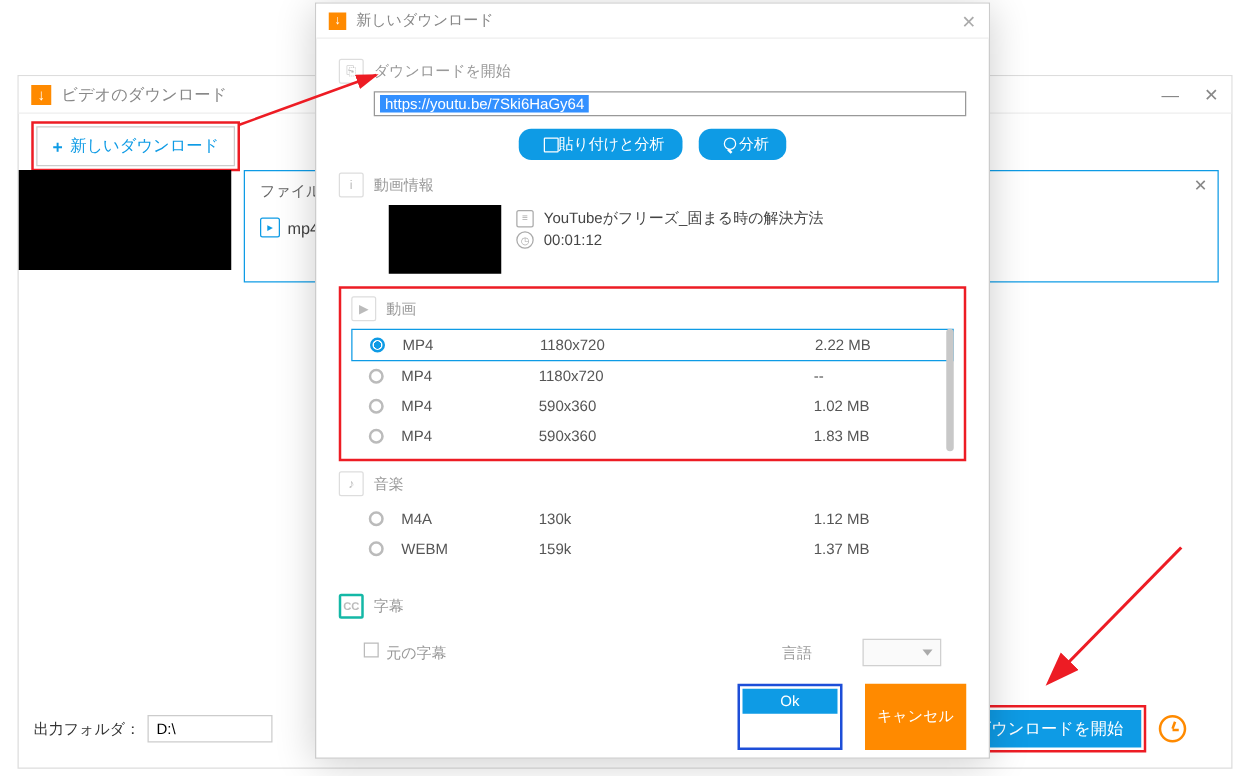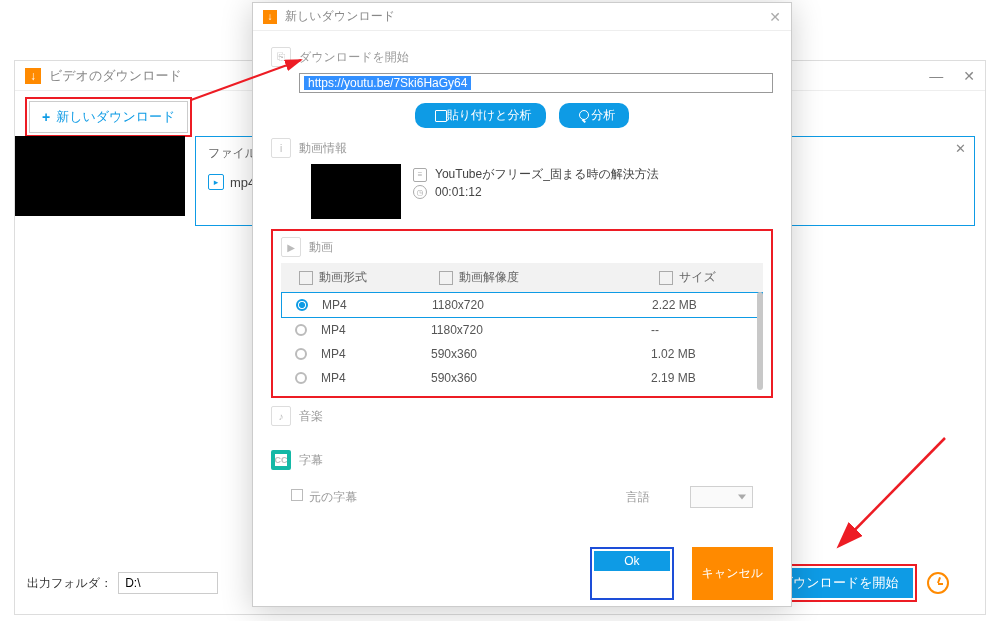--- a/index.html
+++ b/index.html
@@ -39,21 +39,21 @@
   .dialog { position: absolute; left: 252px; top: 2px; width: 540px; height: 605px; background: #fff; border: 1px solid #ccc; box-shadow: 0 4px 30px rgba(0,0,0,0.2); }
   .dialog-titlebar { height: 28px; display: flex; align-items: center; padding: 0 10px; background: #fff; border-bottom: 1px solid #eee; }
   .dialog-titlebar .app-icon { width: 14px; height: 14px; background: #ff8a00; display: inline-flex; align-items: center; justify-content: center; color: #fff; font-size: 10px; margin-right: 8px; }
   .dialog-titlebar .title { color: #888; font-size: 12px; }
   .dialog-titlebar .close { margin-left: auto; color: #aaa; font-size: 14px; cursor: pointer; }
 
   .dialog-body { padding: 8px 18px 0 18px; }
 
   .section-head { display: flex; align-items: center; gap: 8px; color: #999; font-size: 12px; margin: 8px 0 6px 0; }
   .section-head .sicon { width: 20px; height: 20px; display: inline-flex; align-items: center; justify-content: center; color: #bbb; border: 1px solid #ddd; border-radius: 2px; font-size: 10px; }
-  .section-head.cc .sicon { border: 4px solid #14b8a6; font-size: 9px; font-weight: bold; }
+  .section-head.cc .sicon { border: 2px solid #14b8a6; font-size: 9px; font-weight: bold; }
 
   .url-input { width: 100%; border: 1px solid #999; padding: 2px 4px; font-size: 12px; background: #fff; }
   .url-input .seltext { background: #3390ff; color: #fff; padding: 0 4px; }
 
   .btn-row { text-align: center; margin: 10px 0; }
   .pill-btn { background: #0e9be5; color: #fff; border: none; border-radius: 10px; padding: 4px 14px; font-size: 12px; display: inline-flex; align-items: center; gap: 6px; cursor: pointer; }
   .pill-btn + .pill-btn { margin-left: 10px; }
   .pill-btn .picon { display: inline-block; width: 12px; height: 12px; position: relative; }
   .pill-btn .picon.search::before { content: ""; position: absolute; width: 8px; height: 8px; border: 1.5px solid #fff; border-radius: 50%; }
   .pill-btn .picon.search::after { content: ""; position: absolute; width: 4px; height: 1.5px; background: #fff; transform: rotate(45deg); bottom: 0; right: -1px; }
@@ -188,34 +188,20 @@
       </div>
     </div>
 
     <div class="video-section-wrap">
       <div class="video-section-inner">
         <div class="section-head" style="margin-top:0;">
           <span class="sicon">▶</span>
           <span>動画</span>
         </div>
         <div class="format-table">
-          <div class="format-head">
-            <div class="col1">
-                <span class="hicon"></span>
-                <span>動画形式</span>
-              </div>
-            <div class="col2">
-                <span class="hicon"></span>
-                <span>動画解像度</span>
-              </div>
-            <div class="col3">
-                <span class="hicon"></span>
-                <span>サイズ</span>
-              </div>
-          </div>
           <div class="format-rows">
             <div class="format-row selected">
               <div class="rcol1">
                   <span class="radio checked"></span>
                   <span>MP4</span>
                 </div>
               <div class="rcol2">1180x720</div>
               <div class="rcol3">2.22 MB</div>
             </div>
             <div class="format-row">
@@ -233,31 +219,49 @@
                 </div>
               <div class="rcol2">590x360</div>
               <div class="rcol3">1.02 MB</div>
             </div>
             <div class="format-row">
               <div class="rcol1">
                   <span class="radio"></span>
                   <span>MP4</span>
                 </div>
               <div class="rcol2">590x360</div>
-              <div class="rcol3">2.19 MB</div>
+              <div class="rcol3">1.83 MB</div>
             </div>
             <div class="scroll-thumb"></div>
           </div>
         </div>
       </div>
     </div>
 
     <div class="section-head">
       <span class="sicon">♪</span>
       <span>音楽</span>
+    </div>
+    <div class="format-rows" style="padding-left:10px;">
+      <div class="format-row">
+        <div class="rcol1">
+            <span class="radio"></span>
+            <span>M4A</span>
+          </div>
+        <div class="rcol2">130k</div>
+        <div class="rcol3">1.12 MB</div>
+      </div>
+      <div class="format-row">
+        <div class="rcol1">
+            <span class="radio"></span>
+            <span>WEBM</span>
+          </div>
+        <div class="rcol2">159k</div>
+        <div class="rcol3">1.37 MB</div>
+      </div>
     </div>
 
     <div class="section-head cc" style="margin-top:24px;">
       <span class="sicon">CC</span>
       <span>字幕</span>
     </div>
     <div class="subtitle-row">
       <label><span class="checkbox"></span><span>元の字幕</span></label>
       <span style="margin-left:auto;">言語</span>
       <div class="lang-select">&nbsp;</div>

